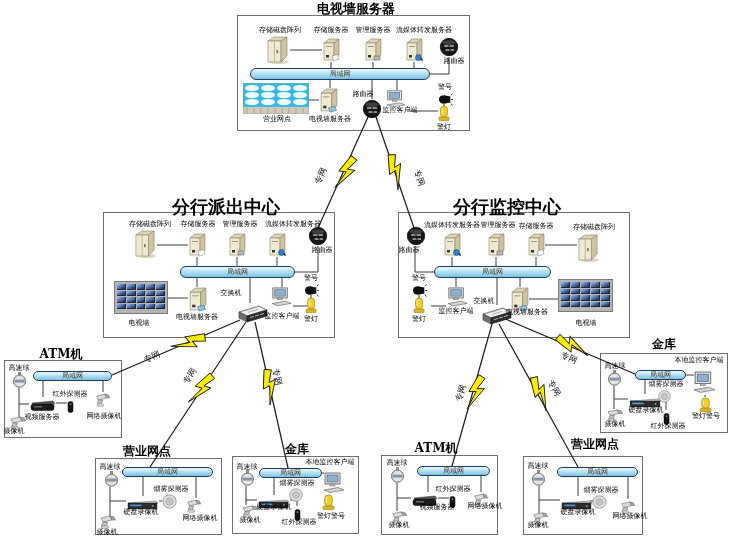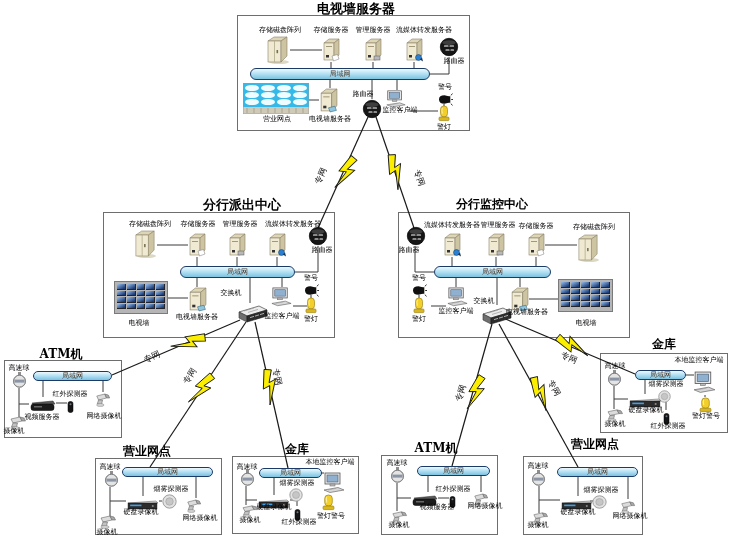--- a/index.html
+++ b/index.html
@@ -21,23 +21,23 @@
   .tvwall-frame i{background:linear-gradient(150deg,#8cb2e0 10%,#1e3e78 85%);border:1px solid #23232b;
        border-width:0 1px 1px 0;display:block;}
 </style>
 </head>
 <body>
 
 <div id="diagram">
     <div class="box" style="left: 237px; top: 15px; width: 233px; height: 116px; border-color: rgb(110, 110, 110);"></div>
     <div class="box-title" style="left: 356px; top: 2px; font-size: 13px;">电视墙服务器</div>
     <div class="box" style="left: 103px; top: 212px; width: 232px; height: 126px; border-color: rgb(110, 110, 110);"></div>
-    <div class="box-title" style="left: 242px; top: 198px; font-size: 13px;">分行派出中心</div>
+    <div class="box-title" style="left: 226px; top: 198px; font-size: 18px;">分行派出中心</div>
     <div class="box" style="left: 398px; top: 212px; width: 232px; height: 126px; border-color: rgb(110, 110, 110);"></div>
-    <div class="box-title" style="left: 492px; top: 198px; font-size: 12px;">分行监控中心</div>
+    <div class="box-title" style="left: 507px; top: 198px; font-size: 18px;">分行监控中心</div>
     <div class="box" style="left: 4px; top: 360px; width: 118px; height: 78px; border-color: rgb(110, 110, 110);"></div>
     <div class="box-title" style="left: 61px; top: 348px; font-size: 12px;">ATM机</div>
     <div class="box" style="left: 95px; top: 458px; width: 127px; height: 77px; border-color: rgb(110, 110, 110);"></div>
     <div class="box-title" style="left: 147px; top: 445px; font-size: 12px;">营业网点</div>
     <div class="box" style="left: 232px; top: 456px; width: 127px; height: 78px; border-color: rgb(110, 110, 110);"></div>
     <div class="box-title" style="left: 297px; top: 443px; font-size: 12px;">金库</div>
     <div class="box" style="left: 381px; top: 455px; width: 117px; height: 80px; border-color: rgb(110, 110, 110);"></div>
     <div class="box-title" style="left: 436px; top: 442px; font-size: 12px;">ATM机</div>
     <div class="box" style="left: 523px; top: 456px; width: 120px; height: 79px; border-color: rgb(110, 110, 110);"></div>
     <div class="box-title" style="left: 595px; top: 438px; font-size: 12px;">营业网点</div>

